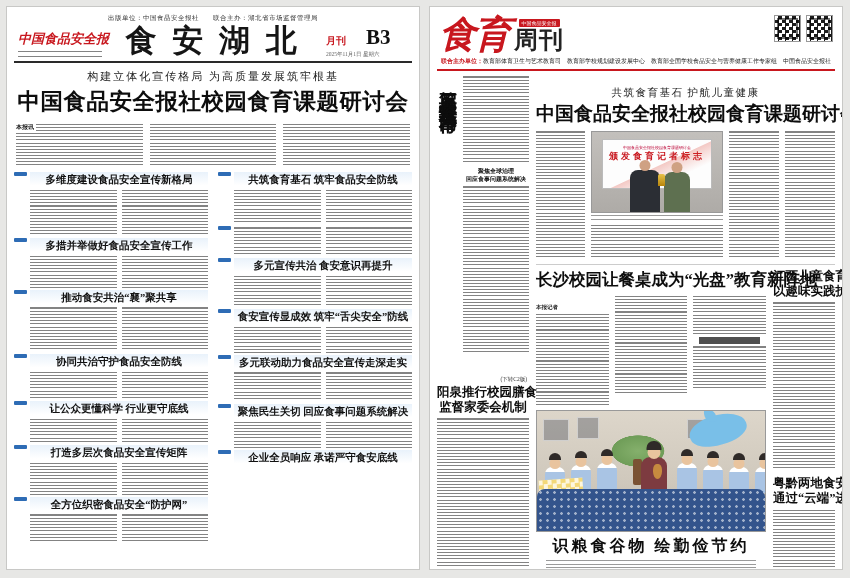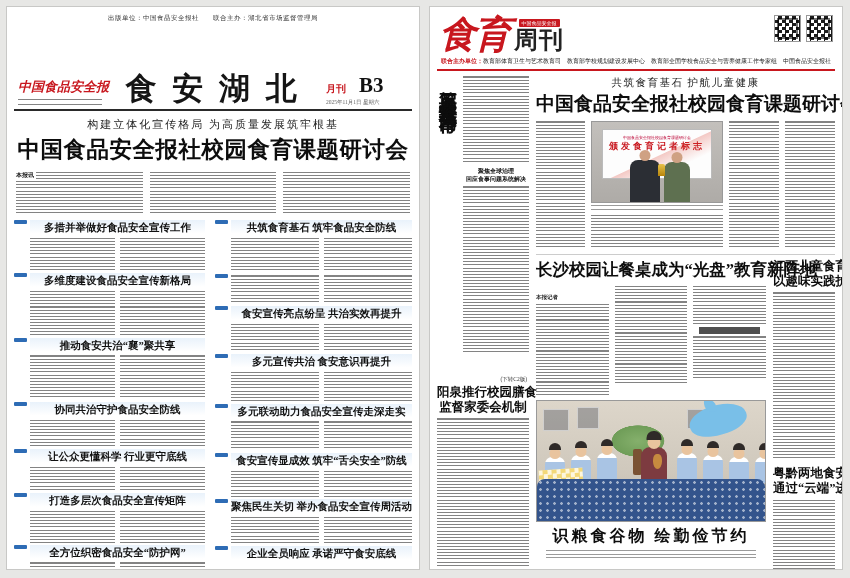--- a/index.html
+++ b/index.html
@@ -7,23 +7,23 @@
   .stage{width:850px;height:578px;background:#e7e7e5;position:relative;display:flex;gap:9px;padding:6px;font-family:"Liberation Serif","DejaVu Serif",serif;}
   .page{background:#fff;border:1px solid #c8c8c6;width:414px;height:564px;overflow:hidden;position:relative;padding:5px 7px;}
   .tx{background-image:repeating-linear-gradient(to bottom,rgba(55,55,55,.62) 0 1px,transparent 1px 3.1px);background-position:0 1px;}
   .txl{background-image:repeating-linear-gradient(to bottom,rgba(55,55,55,.5) 0 1px,transparent 1px 3.6px);}
   
   .topline{font-size:6.5px;color:#333;text-align:center;letter-spacing:.5px;margin-top:2px;}
   .masthead{display:flex;align-items:flex-end;justify-content:space-between;padding:0 4px;margin-top:1px;border-bottom:2.5px solid #2a2a2a;padding-bottom:3px;}
   .brand{width:96px;}
   .brand .logo{font-size:13px;font-weight:bold;font-style:italic;color:#c8171e;white-space:nowrap;}
   .brand .mini{height:3px;width:84px;margin-top:2px;}
-  .lp-title{font-size:31px;font-weight:bold;color:#151515;letter-spacing:4px;white-space:nowrap;line-height:34px;margin-top:48px;}
+  .lp-title{font-size:31px;font-weight:bold;color:#151515;letter-spacing:4px;white-space:nowrap;line-height:34px;}
   .edbox{width:96px;text-align:left;padding-left:14px;}
-  .edline{display:flex;align-items:baseline;gap:13px;}
+  .edline{display:flex;align-items:baseline;gap:20px;}
   .ed-type{font-size:10px;font-weight:bold;color:#c8171e;}
   .ed-no{font-size:21px;font-weight:bold;color:#111;font-family:"Liberation Serif",serif;}
   .dateline{font-size:5.5px;color:#666;margin-top:1px;white-space:nowrap;}
   .kicker{text-align:center;font-size:11px;color:#222;letter-spacing:2px;margin-top:6px;font-weight:500;}
   .bigheadline{text-align:center;font-size:22.5px;font-weight:bold;color:#0d0d0d;letter-spacing:.5px;margin-top:2px;white-space:nowrap;}
   .intro{display:flex;gap:7px;margin-top:6px;padding:0 2px;}
   .intro-col{flex:1;position:relative;}
   .intro-tag{font-size:6px;font-weight:bold;color:#111;position:absolute;top:0;left:0;background:#fff;padding-right:2px;z-index:1;}
   .secgrid{display:flex;gap:10px;margin-top:7px;}
   .seccol{flex:1;display:flex;flex-direction:column;gap:2.5px;}
@@ -53,21 +53,21 @@
   .rp-body{display:flex;gap:7px;margin-top:5px;}
   .forumcol{width:92px;flex:none;}
   .forum-top{display:flex;gap:4px;}
   .v-head{writing-mode:vertical-rl;text-orientation:upright;font-size:18px;font-weight:bold;color:#0d0d0d;line-height:22px;height:298px;letter-spacing:2px;}
   .forum-side{flex:1;display:flex;flex-direction:column;}
   .forum-sub{text-align:center;font-weight:bold;font-size:6px;color:#111;margin:3px 0;line-height:8px;}
   .jumpnote{font-size:5.5px;color:#333;text-align:right;margin:2px 2px 2px 0;}
   .small-art-h{font-size:12.5px;font-weight:bold;color:#0d0d0d;text-align:center;line-height:15px;white-space:nowrap;}
   .bylinetag{font-size:5.5px;font-weight:bold;color:#222;}
   .rp-main{flex:1;min-width:0;display:flex;flex-direction:column;}
-  .rp-kicker{text-align:center;font-size:10.5px;letter-spacing:1.5px;color:#222;}
+  .rp-kicker{text-align:center;font-size:10.5px;letter-spacing:1.5px;color:#222;margin-top:10px;}
   .rp-headline{text-align:center;font-size:19px;font-weight:bold;color:#0d0d0d;white-space:nowrap;margin-top:1px;}
   .seminar-body{display:flex;gap:6px;margin-top:4px;}
   .photo1{width:132px;flex:none;}
   .photo1 .ph{height:82px;background:linear-gradient(#c3c0bc,#aeaba7);position:relative;overflow:hidden;border:1px solid #999;}
   .screen{position:absolute;left:10px;top:7px;width:110px;height:50px;background:#fdfdfd;border:1px solid #bbb;text-align:center;overflow:hidden;}
   .screen:before{content:"";position:absolute;inset:0;background:linear-gradient(155deg,transparent 52%,rgba(220,70,55,.28) 53%,transparent 74%);}
   .scr-small{font-size:4px;color:#b03; margin-top:5px;}
   .scr-main{font-size:9px;font-weight:bold;color:#c8171e;letter-spacing:3px;}
   .person{position:absolute;bottom:0;border-radius:8px 8px 0 0;}
   .person .head{position:absolute;top:-10px;left:50%;transform:translateX(-50%);width:11px;height:11px;border-radius:50%;background:#cfa183;}
@@ -138,40 +138,40 @@
         </div>
       <div class="intro-col">
           <div class="tx" style="height:42px"></div>
         </div>
     </div>
 
     <div class="secgrid">
 
       <div class="seccol">
         <div class="sec">
+          <div class="citylabel">武汉</div>
+          <div class="sec-main">
+              <div class="sec-h">多维度建设食品安全宣传新格局</div>
+            <div class="sec-b" style="height:46px">
+                <div class="tx"></div>
+                <div class="tx"></div>
+              </div>
+            </div>
+        </div>
+        <div class="sec">
           <div class="citylabel">黄石</div>
           <div class="sec-main">
               <div class="sec-h">多措并举做好食品安全宣传工作</div>
             <div class="sec-b" style="height:33px">
                 <div class="tx"></div>
                 <div class="tx"></div>
               </div>
             </div>
         </div>
         <div class="sec">
-          <div class="citylabel">武汉</div>
-          <div class="sec-main">
-              <div class="sec-h">多维度建设食品安全宣传新格局</div>
-            <div class="sec-b" style="height:46px">
-                <div class="tx"></div>
-                <div class="tx"></div>
-              </div>
-            </div>
-        </div>
-        <div class="sec">
           <div class="citylabel">襄阳</div>
           <div class="sec-main">
               <div class="sec-h">推动食安共治“襄”聚共享</div>
             <div class="sec-b" style="height:44px">
                 <div class="tx"></div>
                 <div class="tx"></div>
               </div>
             </div>
         </div>
         <div class="sec">
@@ -230,63 +230,53 @@
         <div class="sec">
           <div class="citylabel">咸宁</div>
           <div class="sec-main">
             <div class="sec-b" style="height:29px">
                 <div class="tx"></div>
                 <div class="tx"></div>
               </div>
             </div>
         </div>
         <div class="sec">
-          <div class="citylabel">随州</div>
-          <div class="sec-main">
-              <div class="sec-h">食安宣传亮点纷呈 共治实效再提升</div>
-            <div class="sec-b" style="height:28px">
-                <div class="tx"></div>
-                <div class="tx"></div>
-              </div>
-            </div>
-        </div>
-        <div class="sec">
           <div class="citylabel">恩施州</div>
           <div class="sec-main">
               <div class="sec-h">多元宣传共治 食安意识再提升</div>
             <div class="sec-b" style="height:31px">
                 <div class="tx"></div>
                 <div class="tx"></div>
               </div>
             </div>
         </div>
         <div class="sec">
+          <div class="citylabel">仙桃</div>
+          <div class="sec-main">
+              <div class="sec-h">食安宣传显成效 筑牢“舌尖安全”防线</div>
+            <div class="sec-b" style="height:27px">
+                <div class="tx"></div>
+                <div class="tx"></div>
+              </div>
+            </div>
+        </div>
+        <div class="sec">
           <div class="citylabel">潜江</div>
           <div class="sec-main">
               <div class="sec-h">多元联动助力食品安全宣传走深走实</div>
             <div class="sec-b" style="height:29px">
                 <div class="tx"></div>
                 <div class="tx"></div>
               </div>
             </div>
         </div>
         <div class="sec">
-          <div class="citylabel">仙桃</div>
-          <div class="sec-main">
-              <div class="sec-h">食安宣传显成效 筑牢“舌尖安全”防线</div>
-            <div class="sec-b" style="height:27px">
-                <div class="tx"></div>
-                <div class="tx"></div>
-              </div>
-            </div>
-        </div>
-        <div class="sec">
           <div class="citylabel">天门</div>
           <div class="sec-main">
-              <div class="sec-h">聚焦民生关切 举办食品安全宣传周活动</div>
+              <div class="sec-h">聚焦民生关切 回应食事问题系统解决</div>
             <div class="sec-b" style="height:27px">
                 <div class="tx"></div>
                 <div class="tx"></div>
               </div>
             </div>
         </div>
         <div class="sec">
           <div class="citylabel">神农架</div>
           <div class="sec-main">
               <div class="sec-h">企业全员响应 承诺严守食安底线</div>

